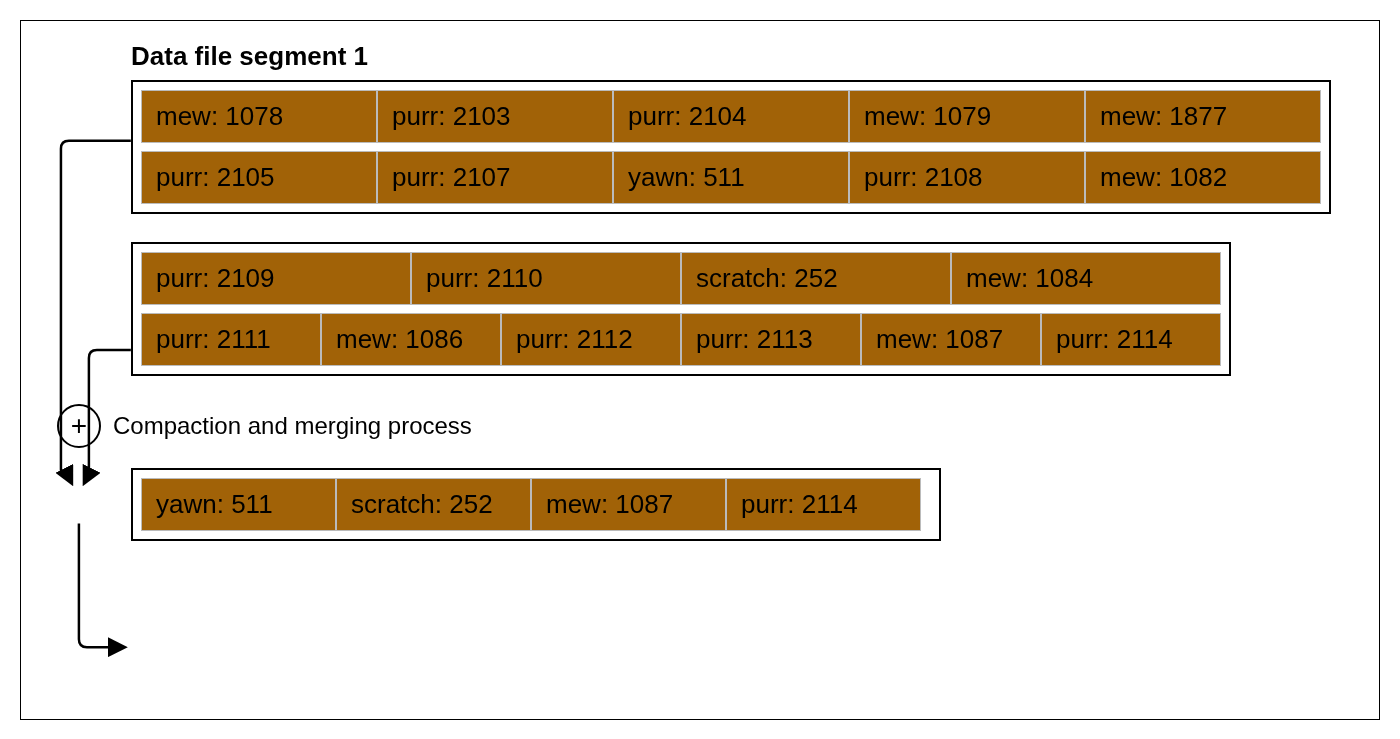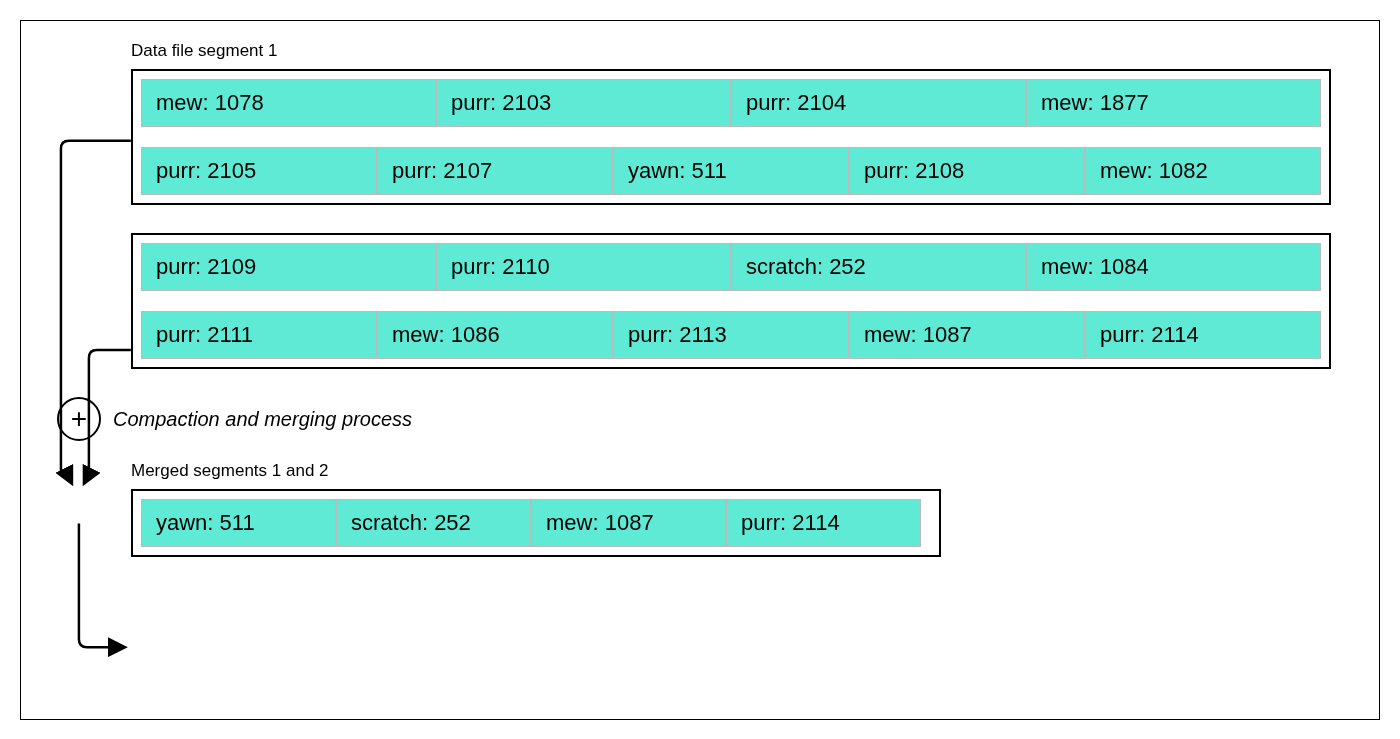--- a/index.html
+++ b/index.html
@@ -13,43 +13,43 @@
       padding: 20px;
     }
     .outer-frame {
       border: 1.5px solid #000;
       width: 1360px;
       height: 700px;
       position: relative;
       padding: 20px 30px 20px 110px;
     }
     .section-title {
-      font-size: 17px;
+      font-size: 26px;
       margin-bottom: 8px;
-      font-weight: normal;
+      font-weight: bold;
     }
     .segment-box {
       border: 2.5px solid #000;
       padding: 8px;
       margin-bottom: 28px;
       background: #fff;
     }
     .row {
       display: flex;
       gap: 0;
     }
     .row + .row {
-      margin-top: 20px;
+      margin-top: 8px;
     }
     .cell {
       border: 1px solid #bbb;
       padding: 10px 14px;
-      font-size: 22px;
+      font-size: 26px;
       flex: 1;
-      background: #5eead4;
+      background: #a16207;
       white-space: nowrap;
     }
     .merge-row {
       display: flex;
       align-items: center;
       gap: 12px;
       margin: 4px 0 20px -74px;
     }
     .plus-circle {
       width: 44px;
@@ -57,28 +57,27 @@
       border: 2px solid #000;
       border-radius: 50%;
       display: flex;
       align-items: center;
       justify-content: center;
       font-size: 28px;
       background: #fff;
       line-height: 1;
     }
     .process-label {
-      font-style: italic;
-      font-size: 20px;
+      font-size: 24px;
     }
     .segment-1 {
       width: 1200px;
     }
     .segment-2 {
-      width: 1200px;
+      width: 1100px;
     }
     .segment-merged {
       width: 810px;
     }
     .segment-merged .cell {
       flex: 0 0 auto;
       width: 195px;
     }
     
     .arrows {
@@ -108,20 +107,21 @@
 
     <path d="M 58 504 L 58 620 Q 58 628 66 628 L 102 628" stroke="#000" stroke-width="2.5" fill="none" marker-end="url(#arrowhead)"></path>
   </svg>
 
   <div class="section-title">Data file segment 1</div>
   <div class="segment-box segment-1">
     <div class="row">
       <div class="cell">mew: 1078</div>
       <div class="cell">purr: 2103</div>
       <div class="cell">purr: 2104</div>
+      <div class="cell">mew: 1079</div>
       <div class="cell">mew: 1877</div>
     </div>
     <div class="row">
       <div class="cell">purr: 2105</div>
       <div class="cell">purr: 2107</div>
       <div class="cell">yawn: 511</div>
       <div class="cell">purr: 2108</div>
       <div class="cell">mew: 1082</div>
     </div>
   </div>
@@ -129,32 +129,32 @@
   <div class="segment-box segment-2">
     <div class="row">
       <div class="cell">purr: 2109</div>
       <div class="cell">purr: 2110</div>
       <div class="cell">scratch: 252</div>
       <div class="cell">mew: 1084</div>
     </div>
     <div class="row">
       <div class="cell">purr: 2111</div>
       <div class="cell">mew: 1086</div>
+      <div class="cell">purr: 2112</div>
       <div class="cell">purr: 2113</div>
       <div class="cell">mew: 1087</div>
       <div class="cell">purr: 2114</div>
     </div>
   </div>
 
   <div class="merge-row">
     <div class="plus-circle">+</div>
     <div class="process-label">Compaction and merging process</div>
   </div>
 
-  <div class="section-title">Merged segments 1 and 2</div>
   <div class="segment-box segment-merged">
     <div class="row">
       <div class="cell">yawn: 511</div>
       <div class="cell">scratch: 252</div>
       <div class="cell">mew: 1087</div>
       <div class="cell">purr: 2114</div>
     </div>
   </div>
 
 </div>

